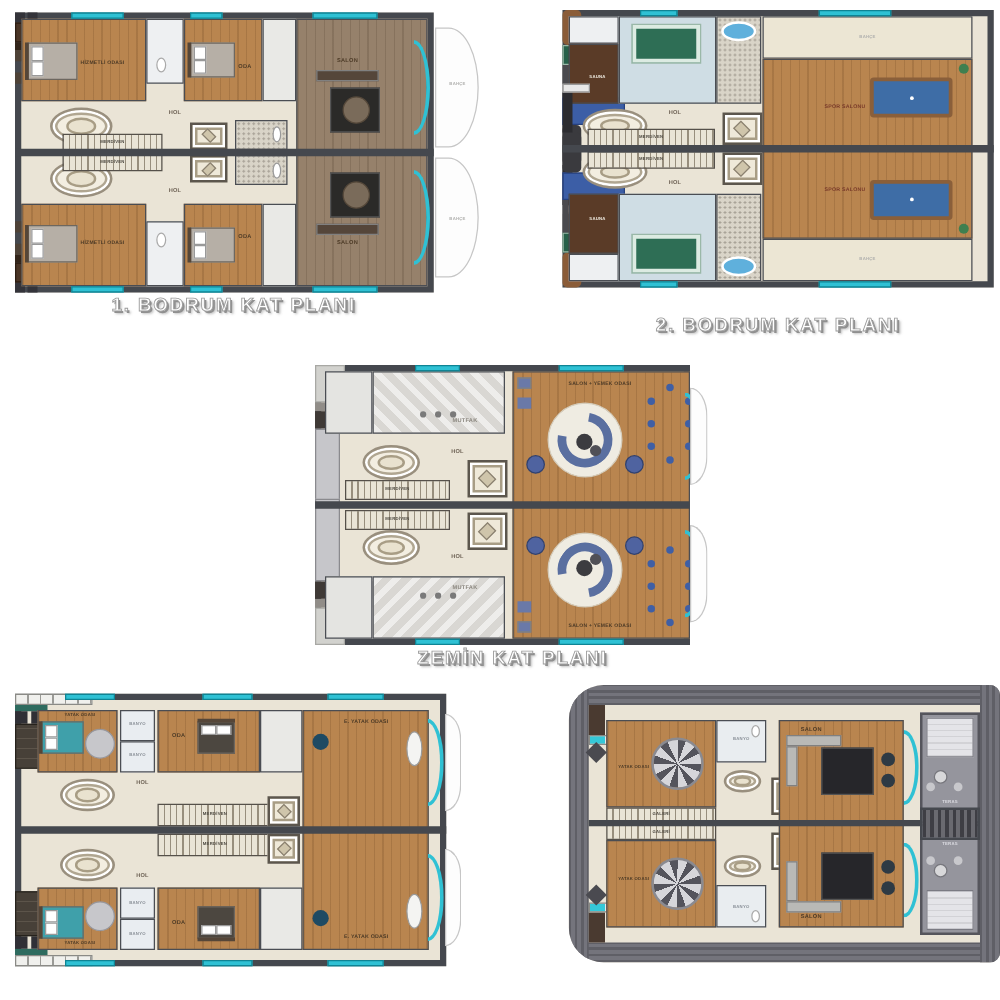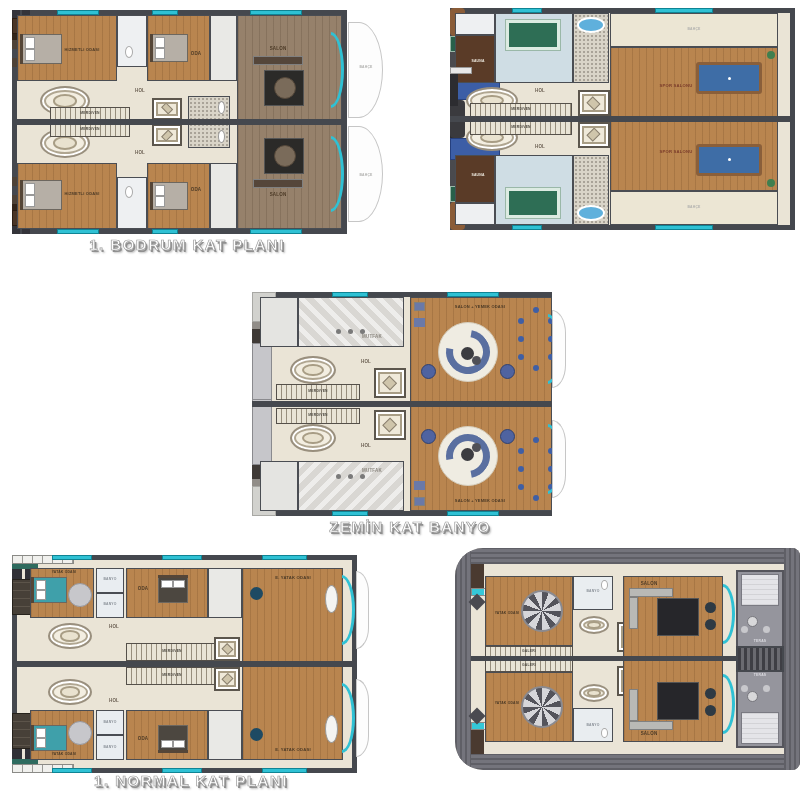--- a/index.html
+++ b/index.html
@@ -204,20 +204,21 @@
       <div class="sq" style="left:163px;top:46px;width:8px;height:32px;background:#2c2c30"></div>
       <div class="sq" style="left:298px;top:44px;width:22px;height:7px;background:#e8e8e8;border:1px solid #999"></div>
       <div class="dot" style="left:317px;top:43px;width:8px;height:8px;background:#3f7f4f"></div>
     </div>
     <div class="divider" style="left:0;top:108px;width:345px;height:6px"></div>
     <div class="win" style="left:62px;top:0;width:30px"></div>
     <div class="win" style="left:205px;top:0;width:58px"></div>
     <div class="win" style="left:62px;top:217px;width:30px"></div>
     <div class="win" style="left:205px;top:217px;width:58px"></div>
   </div>
+  <div class="title3d" style="left:450px;top:252px;width:345px">2. BODRUM KAT PLANI</div>
 
   <div class="plan" style="left:252px;top:292px;width:316px;height:224px">
     <div class="building" style="left:0;top:0;width:300px;height:224px"></div>
     <div class="half" id="p3h" style="left:0;top:0;width:316px;height:112px">
       <div class="room" style="left:8px;top:5px;width:38px;height:50px;background:#e4e4e1"></div>
       <div class="sq" style="left:14px;top:12px;width:24px;height:30px;background:#d2d2ce;border:1px solid #a8a8a4"></div>
       <div class="room marble" style="left:46px;top:5px;width:106px;height:50px"></div>
       <div class="sq" style="left:49px;top:7px;width:100px;height:7px;background:#918d88"></div>
       <div class="sq" style="left:72px;top:20px;width:50px;height:14px;background:#3f3a36"></div>
       <div class="dot" style="left:84px;top:37px;width:5px;height:5px;background:#7a7a7a;box-shadow:12px 0 0 #7a7a7a,24px 0 0 #7a7a7a"></div>
@@ -265,21 +266,21 @@
       <div class="stairs" style="left:24px;top:92px;width:84px;height:16px"></div>
       <div class="lbl sm" style="left:66px;top:100px;color:#4e4a42">MERDİVEN</div>
       <div class="orn" style="left:122px;top:76px;width:32px;height:30px"></div>
     </div>
     <div class="divider" style="left:0;top:109px;width:300px;height:6px"></div>
     <div class="win" style="left:80px;top:0;width:36px"></div>
     <div class="win" style="left:195px;top:0;width:52px"></div>
     <div class="win" style="left:80px;top:219px;width:36px"></div>
     <div class="win" style="left:195px;top:219px;width:52px"></div>
   </div>
-  <div class="title3d" style="left:252px;top:518px;width:316px">ZEMİN KAT BANYO</div>
+  <div class="title3d" style="left:252px;top:518px;width:316px">ZEMİN KAT PLANI</div>
 
   <div class="plan" style="left:12px;top:555px;width:358px;height:218px">
     <div class="building" style="left:0;top:0;width:345px;height:218px"></div>
     <div class="half" id="p4h" style="left:0;top:0;width:358px;height:109px">
       <div class="sq" style="left:18px;top:4px;width:62px;height:9px;background:#f0f0ed;border:1px solid #8a8a86;background-image:repeating-linear-gradient(90deg,transparent 0 9px,#9a9a96 9px 10px)"></div>
       <div class="room wood" style="left:18px;top:13px;width:64px;height:50px"></div>
       <div class="bed teal" style="left:21px;top:22px;width:34px;height:26px">
           <div class="hb"></div>
           <div class="pil"></div>
           <div class="pil pil2"></div>
@@ -351,21 +352,20 @@
       <div class="orn" style="left:202px;top:82px;width:26px;height:24px"></div>
     </div>
     <div class="divider" style="left:0;top:106px;width:345px;height:6px"></div>
     <div class="win" style="left:40px;top:0;width:40px"></div>
     <div class="win" style="left:150px;top:0;width:40px"></div>
     <div class="win" style="left:250px;top:0;width:45px"></div>
     <div class="win" style="left:40px;top:213px;width:40px"></div>
     <div class="win" style="left:150px;top:213px;width:40px"></div>
     <div class="win" style="left:250px;top:213px;width:45px"></div>
   </div>
-  <div class="title3d" style="left:12px;top:772px;width:358px">1. NORMAL KAT PLANI</div>
 
   <div class="plan" style="left:455px;top:548px;width:345px;height:222px;border-radius:28px 8px 8px 28px;overflow:hidden;background:#eae4d6">
     <div class="roof-h" style="left:0;top:0;width:345px;height:16px"></div>
     <div class="roof-h" style="left:0;top:206px;width:345px;height:16px"></div>
     <div class="roof-v" style="left:0;top:0;width:16px;height:222px"></div>
     <div class="roof-v" style="left:329px;top:0;width:16px;height:222px"></div>
     <div class="half" id="p5h" style="left:16px;top:16px;width:313px;height:95px">
       <div class="room wood" style="left:14px;top:12px;width:88px;height:70px"></div>
       <div class="sq" style="left:20px;top:16px;width:13px;height:24px;background:#4a3a30"></div>
       <div class="star" style="left:50px;top:26px;width:42px;height:42px"></div>

